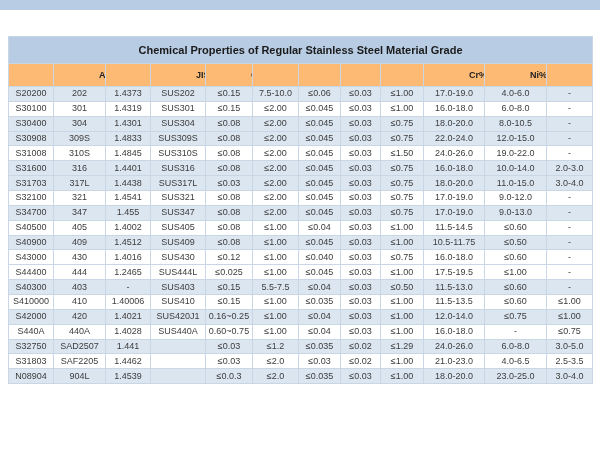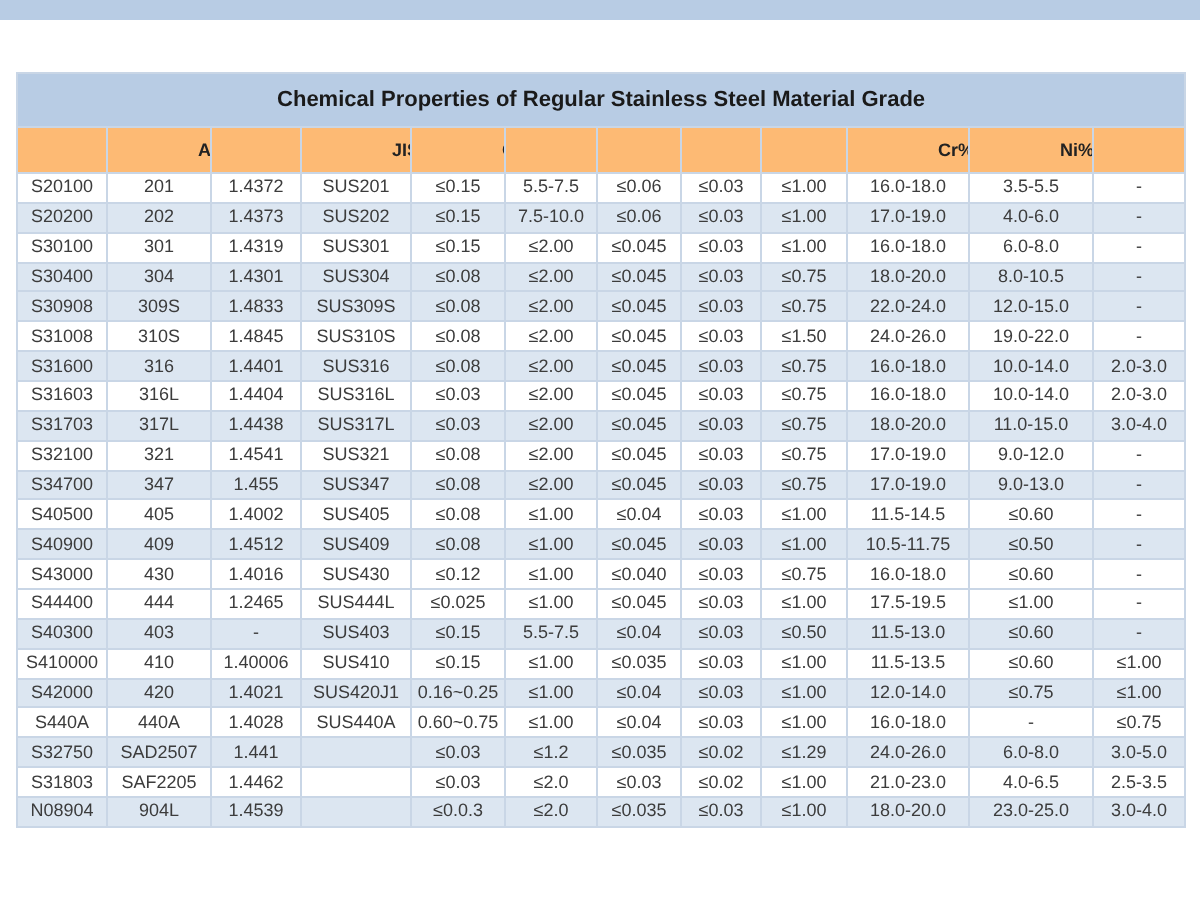--- a/index.html
+++ b/index.html
@@ -98,34 +98,20 @@
           <th>Mn%</th>
           <th>P%</th>
           <th>S%</th>
           <th>Si%</th>
           <th>Cr%</th>
           <th>Ni%</th>
           <th>Mo%</th>
         </tr>
     </thead>
     <tbody>
-        <tr>
-          <td>S20100</td>
-          <td>201</td>
-          <td>1.4372</td>
-          <td>SUS201</td>
-          <td>≤0.15</td>
-          <td>5.5-7.5</td>
-          <td>≤0.06</td>
-          <td>≤0.03</td>
-          <td>≤1.00</td>
-          <td>16.0-18.0</td>
-          <td>3.5-5.5</td>
-          <td>-</td>
-        </tr>
         <tr class="alt">
           <td>S20200</td>
           <td>202</td>
           <td>1.4373</td>
           <td>SUS202</td>
           <td>≤0.15</td>
           <td>7.5-10.0</td>
           <td>≤0.06</td>
           <td>≤0.03</td>
           <td>≤1.00</td>
@@ -196,34 +182,20 @@
           <td>SUS316</td>
           <td>≤0.08</td>
           <td>≤2.00</td>
           <td>≤0.045</td>
           <td>≤0.03</td>
           <td>≤0.75</td>
           <td>16.0-18.0</td>
           <td>10.0-14.0</td>
           <td>2.0-3.0</td>
         </tr>
-        <tr>
-          <td>S31603</td>
-          <td>316L</td>
-          <td>1.4404</td>
-          <td>SUS316L</td>
-          <td>≤0.03</td>
-          <td>≤2.00</td>
-          <td>≤0.045</td>
-          <td>≤0.03</td>
-          <td>≤0.75</td>
-          <td>16.0-18.0</td>
-          <td>10.0-14.0</td>
-          <td>2.0-3.0</td>
-        </tr>
         <tr class="alt">
           <td>S31703</td>
           <td>317L</td>
           <td>1.4438</td>
           <td>SUS317L</td>
           <td>≤0.03</td>
           <td>≤2.00</td>
           <td>≤0.045</td>
           <td>≤0.03</td>
           <td>≤0.75</td>

